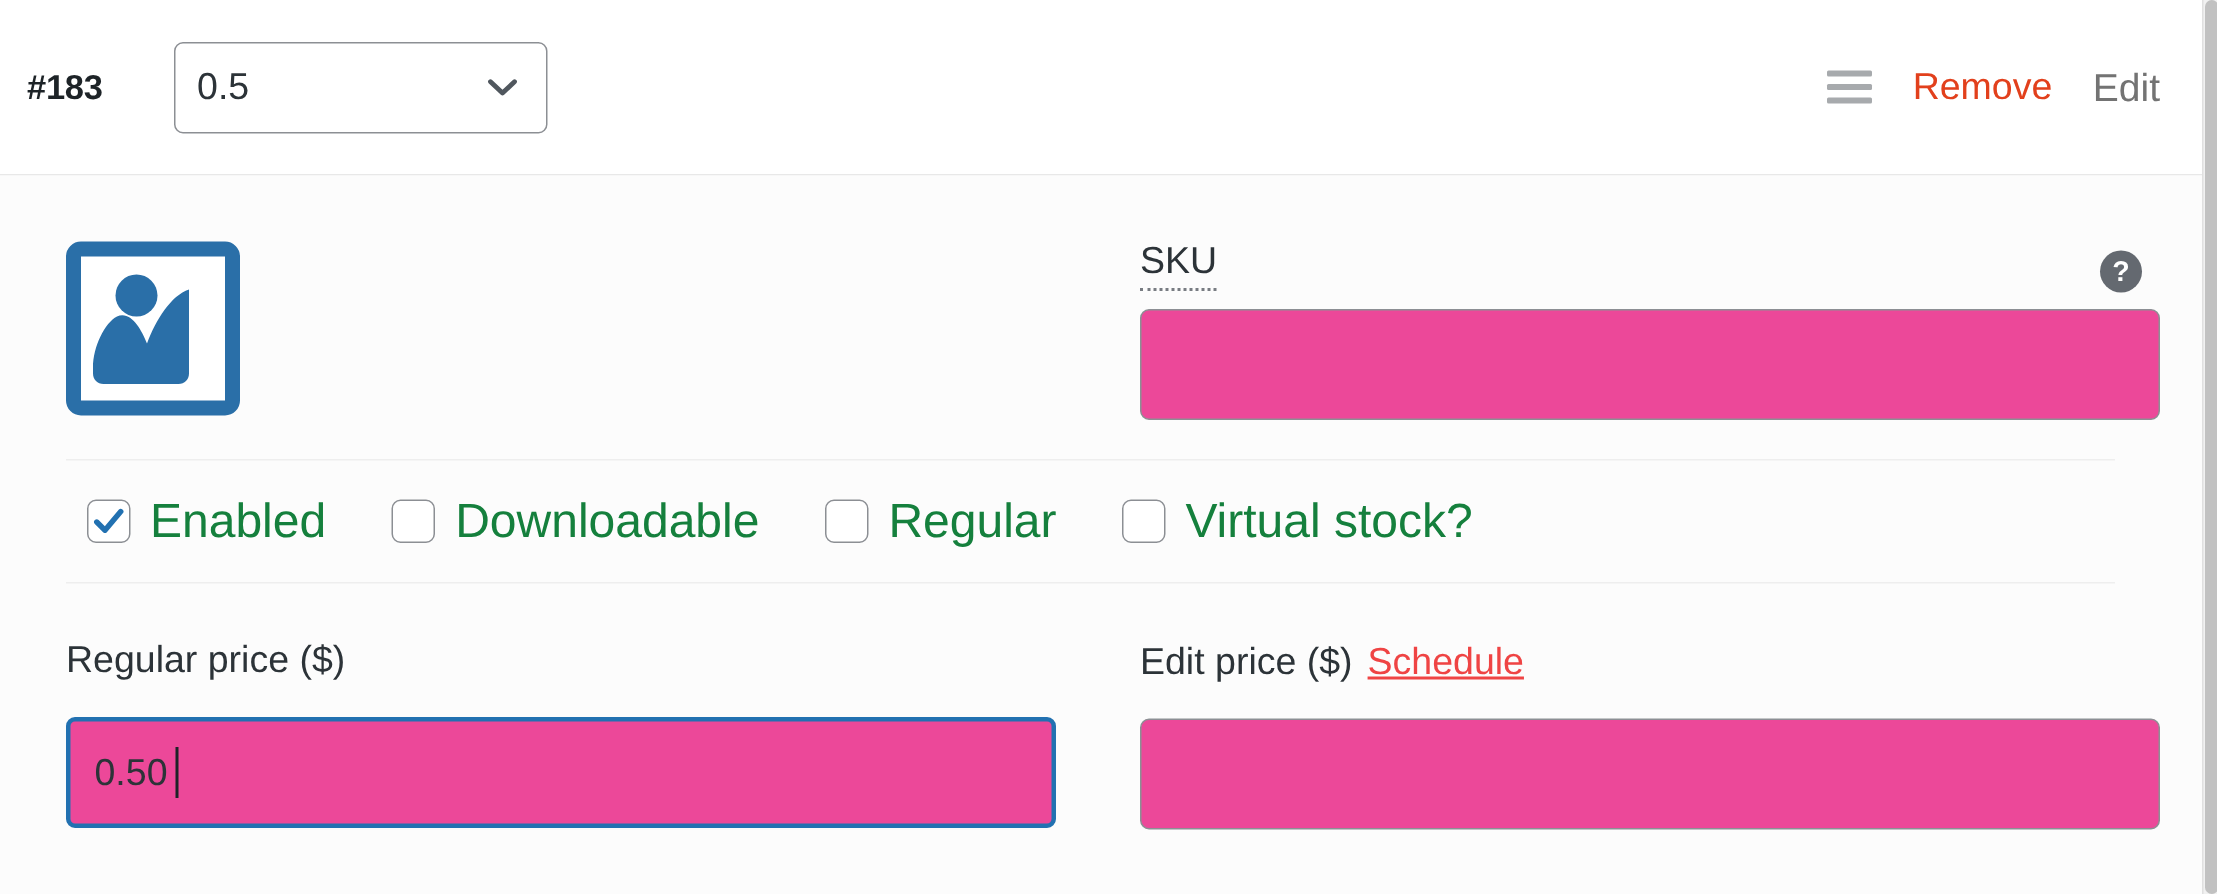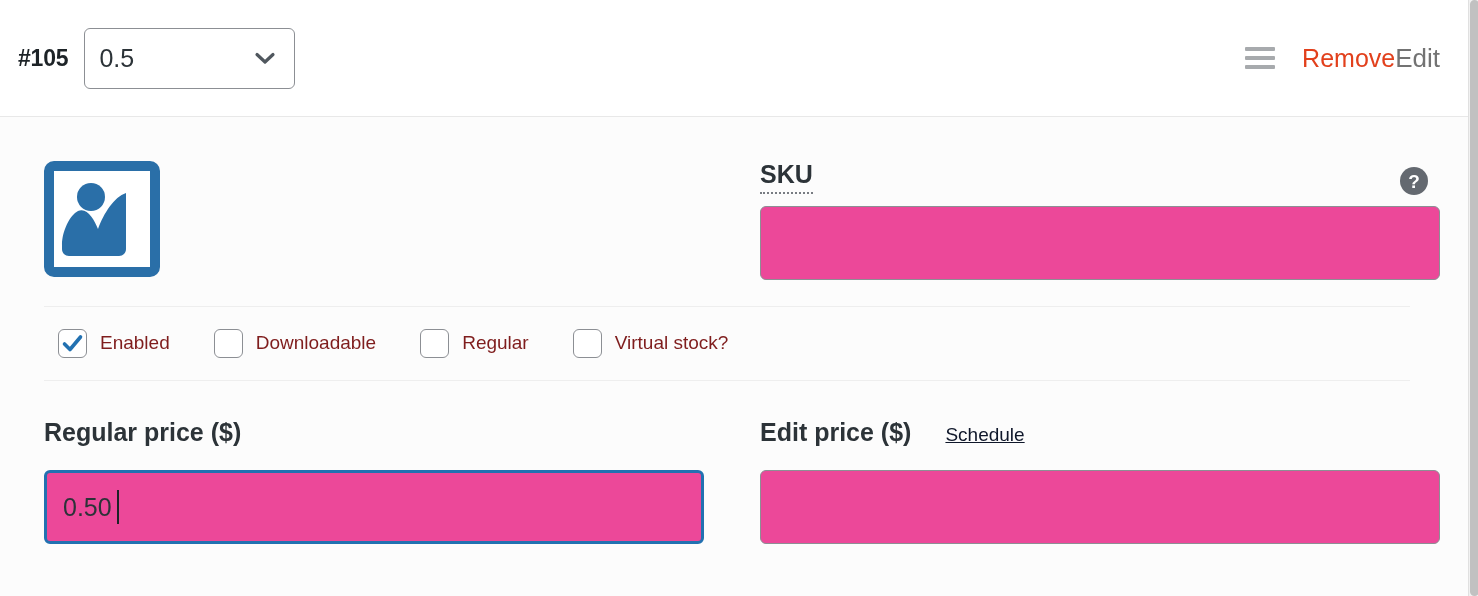--- a/index.html
+++ b/index.html
@@ -36,28 +36,29 @@
   .var-id {
     font-size: 23px;
     font-weight: bold;
     color: #1d2327;
     letter-spacing: -0.2px;
     margin-right: 16px;
     white-space: nowrap;
   }
   .attr-select {
     position: relative;
-    width: 211px;
+    width: 249px;
     height: 61px;
     border: 1px solid #8c8f94;
     border-radius: 6px;
     background: #ffffff;
     display: flex;
     align-items: center;
     padding: 0 14px;
+    margin-left: 32px;
   }
   .attr-select .sel-value {
     font-size: 25px;
     color: #2c3338;
     line-height: 1;
   }
   .attr-select .chevron {
     position: absolute;
     right: 16px;
     top: 50%;
@@ -85,20 +86,21 @@
   .drag-handle i {
     display: block;
     height: 4px;
     background: #a7aaad;
     border-radius: 1px;
   }
   .link-remove {
     font-size: 25px;
     color: #e2401c;
     text-decoration: none;
+    margin-right: 27px;
     white-space: nowrap;
   }
   .link-edit {
     font-size: 26px;
     color: #737373;
     text-decoration: none;
     white-space: nowrap;
   }
 
   
@@ -128,21 +130,20 @@
   }
   .img-thumb svg { display: block; }
 
   
   .field-label {
     font-size: 25px;
     color: #2c3338;
     line-height: 1.1;
     margin-bottom: 12px;
     display: inline-block;
-    font-weight: bold;
   }
   .tip-label {
     border-bottom: 2px dotted #787c82;
     padding-bottom: 3px;
   }
   .help-icon {
     position: absolute;
     right: 12px;
     top: 6px;
     width: 28px;
@@ -210,45 +211,44 @@
     border-radius: 6px;
     background: #ffffff;
     display: flex;
     align-items: center;
     justify-content: center;
     margin-right: 13px;
     flex: 0 0 auto;
   }
   .cb-box svg { display: block; }
   .cb-label {
-    font-size: 19px;
-    color: #7f1d1d;
+    font-size: 32px;
+    color: #15803d;
     white-space: nowrap;
   }
 
   
   .price-grid {
     display: flex;
     padding: 38px 28px 0 44px;
     justify-content: flex-end;
   }
   .price-col-left { width: 716px; padding-right: 56px; }
   .price-col-right { flex: 1 1 auto; }
   .label-line {
     display: flex;
     align-items: baseline;
     gap: 10px;
     margin-bottom: 12px;
   }
   .link-schedule {
-    font-size: 19px;
-    color: #0f172a;
+    font-size: 25px;
+    color: #ef4444;
     text-decoration: underline;
     white-space: nowrap;
-    margin-left: 24px;
   }
 
   
   .scrollbar {
     position: absolute;
     top: 0;
     right: 0;
     width: 10px;
     height: 596px;
     background: #f1f1f1;
@@ -263,21 +263,21 @@
     background: #c1c1c1;
     border-radius: 5px;
   }
 </style>
 </head>
 <body>
 
 <div class="variation-panel">
 
   <div class="variation-header">
-    <span class="var-id">#105</span>
+    <span class="var-id">#183</span>
 
     <div class="attr-select">
       <span class="sel-value">0.5</span>
       <span class="chevron">
         <svg width="26" height="26" viewBox="0 0 26 26" aria-hidden="true">
           <path d="M5 9.5 L13 17 L21 9.5" fill="none" stroke="#50575e" stroke-width="3.2" stroke-linecap="round" stroke-linejoin="round"></path>
         </svg>
       </span>
     </div>
 

